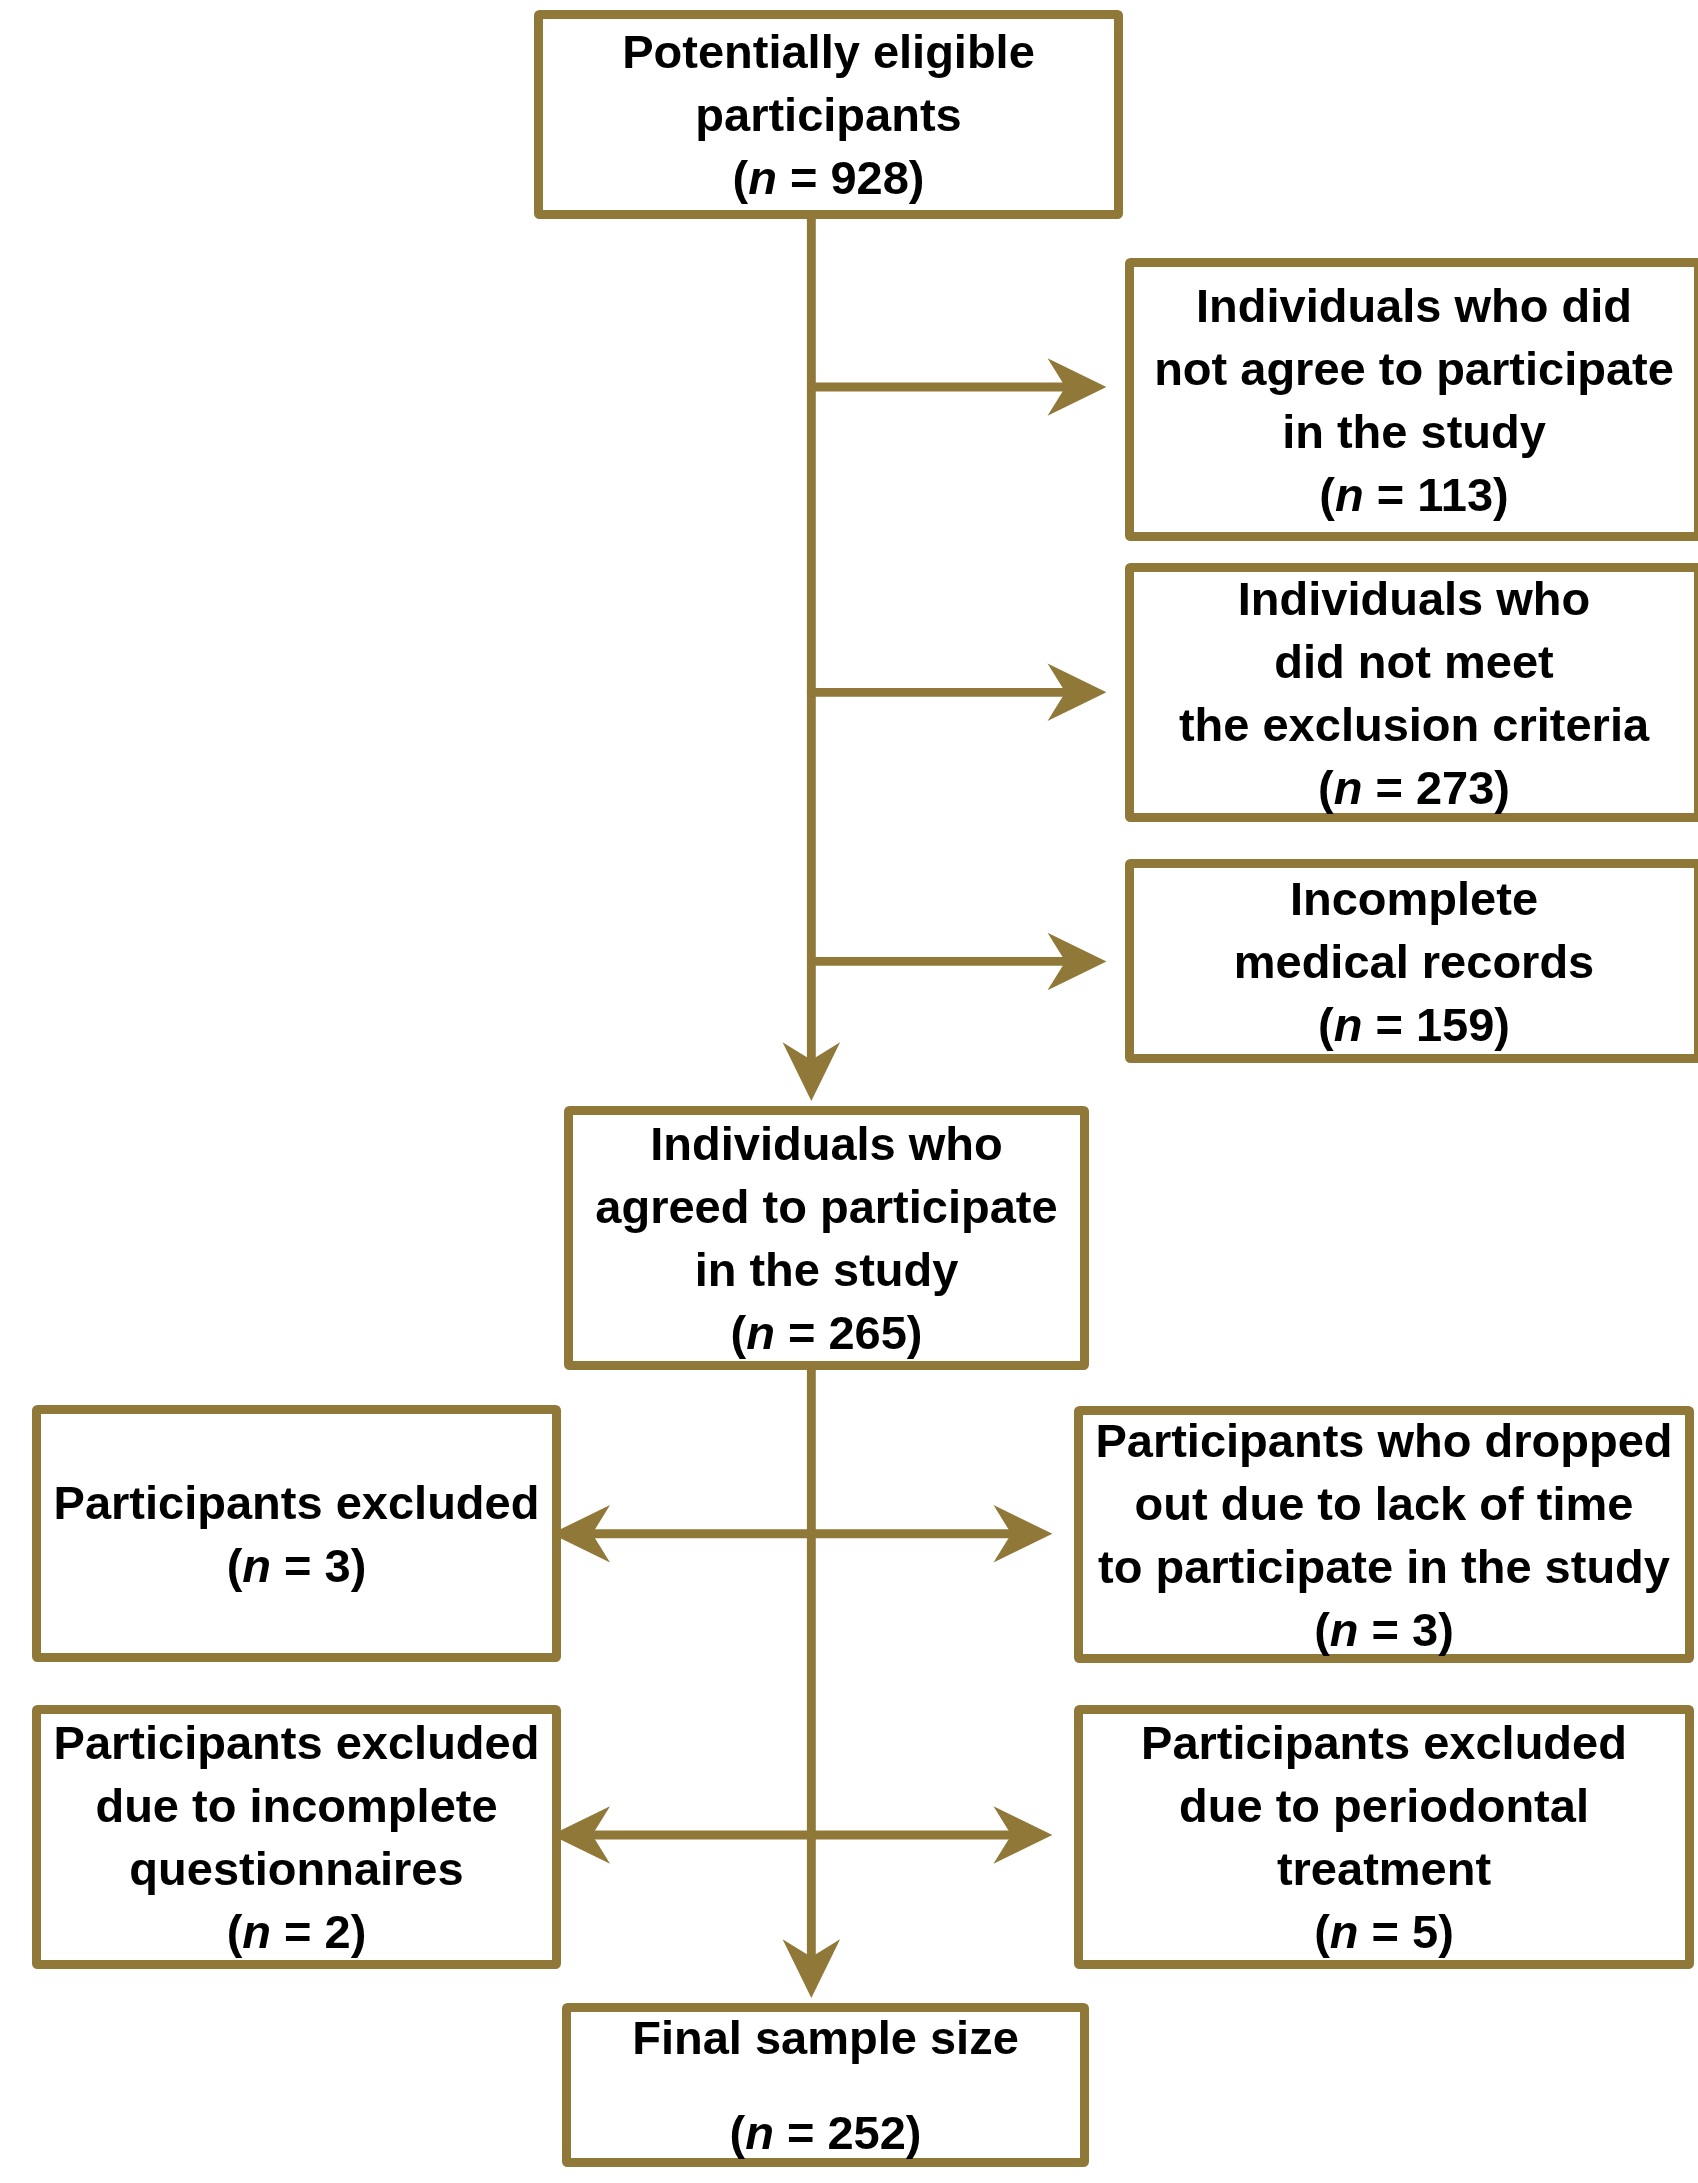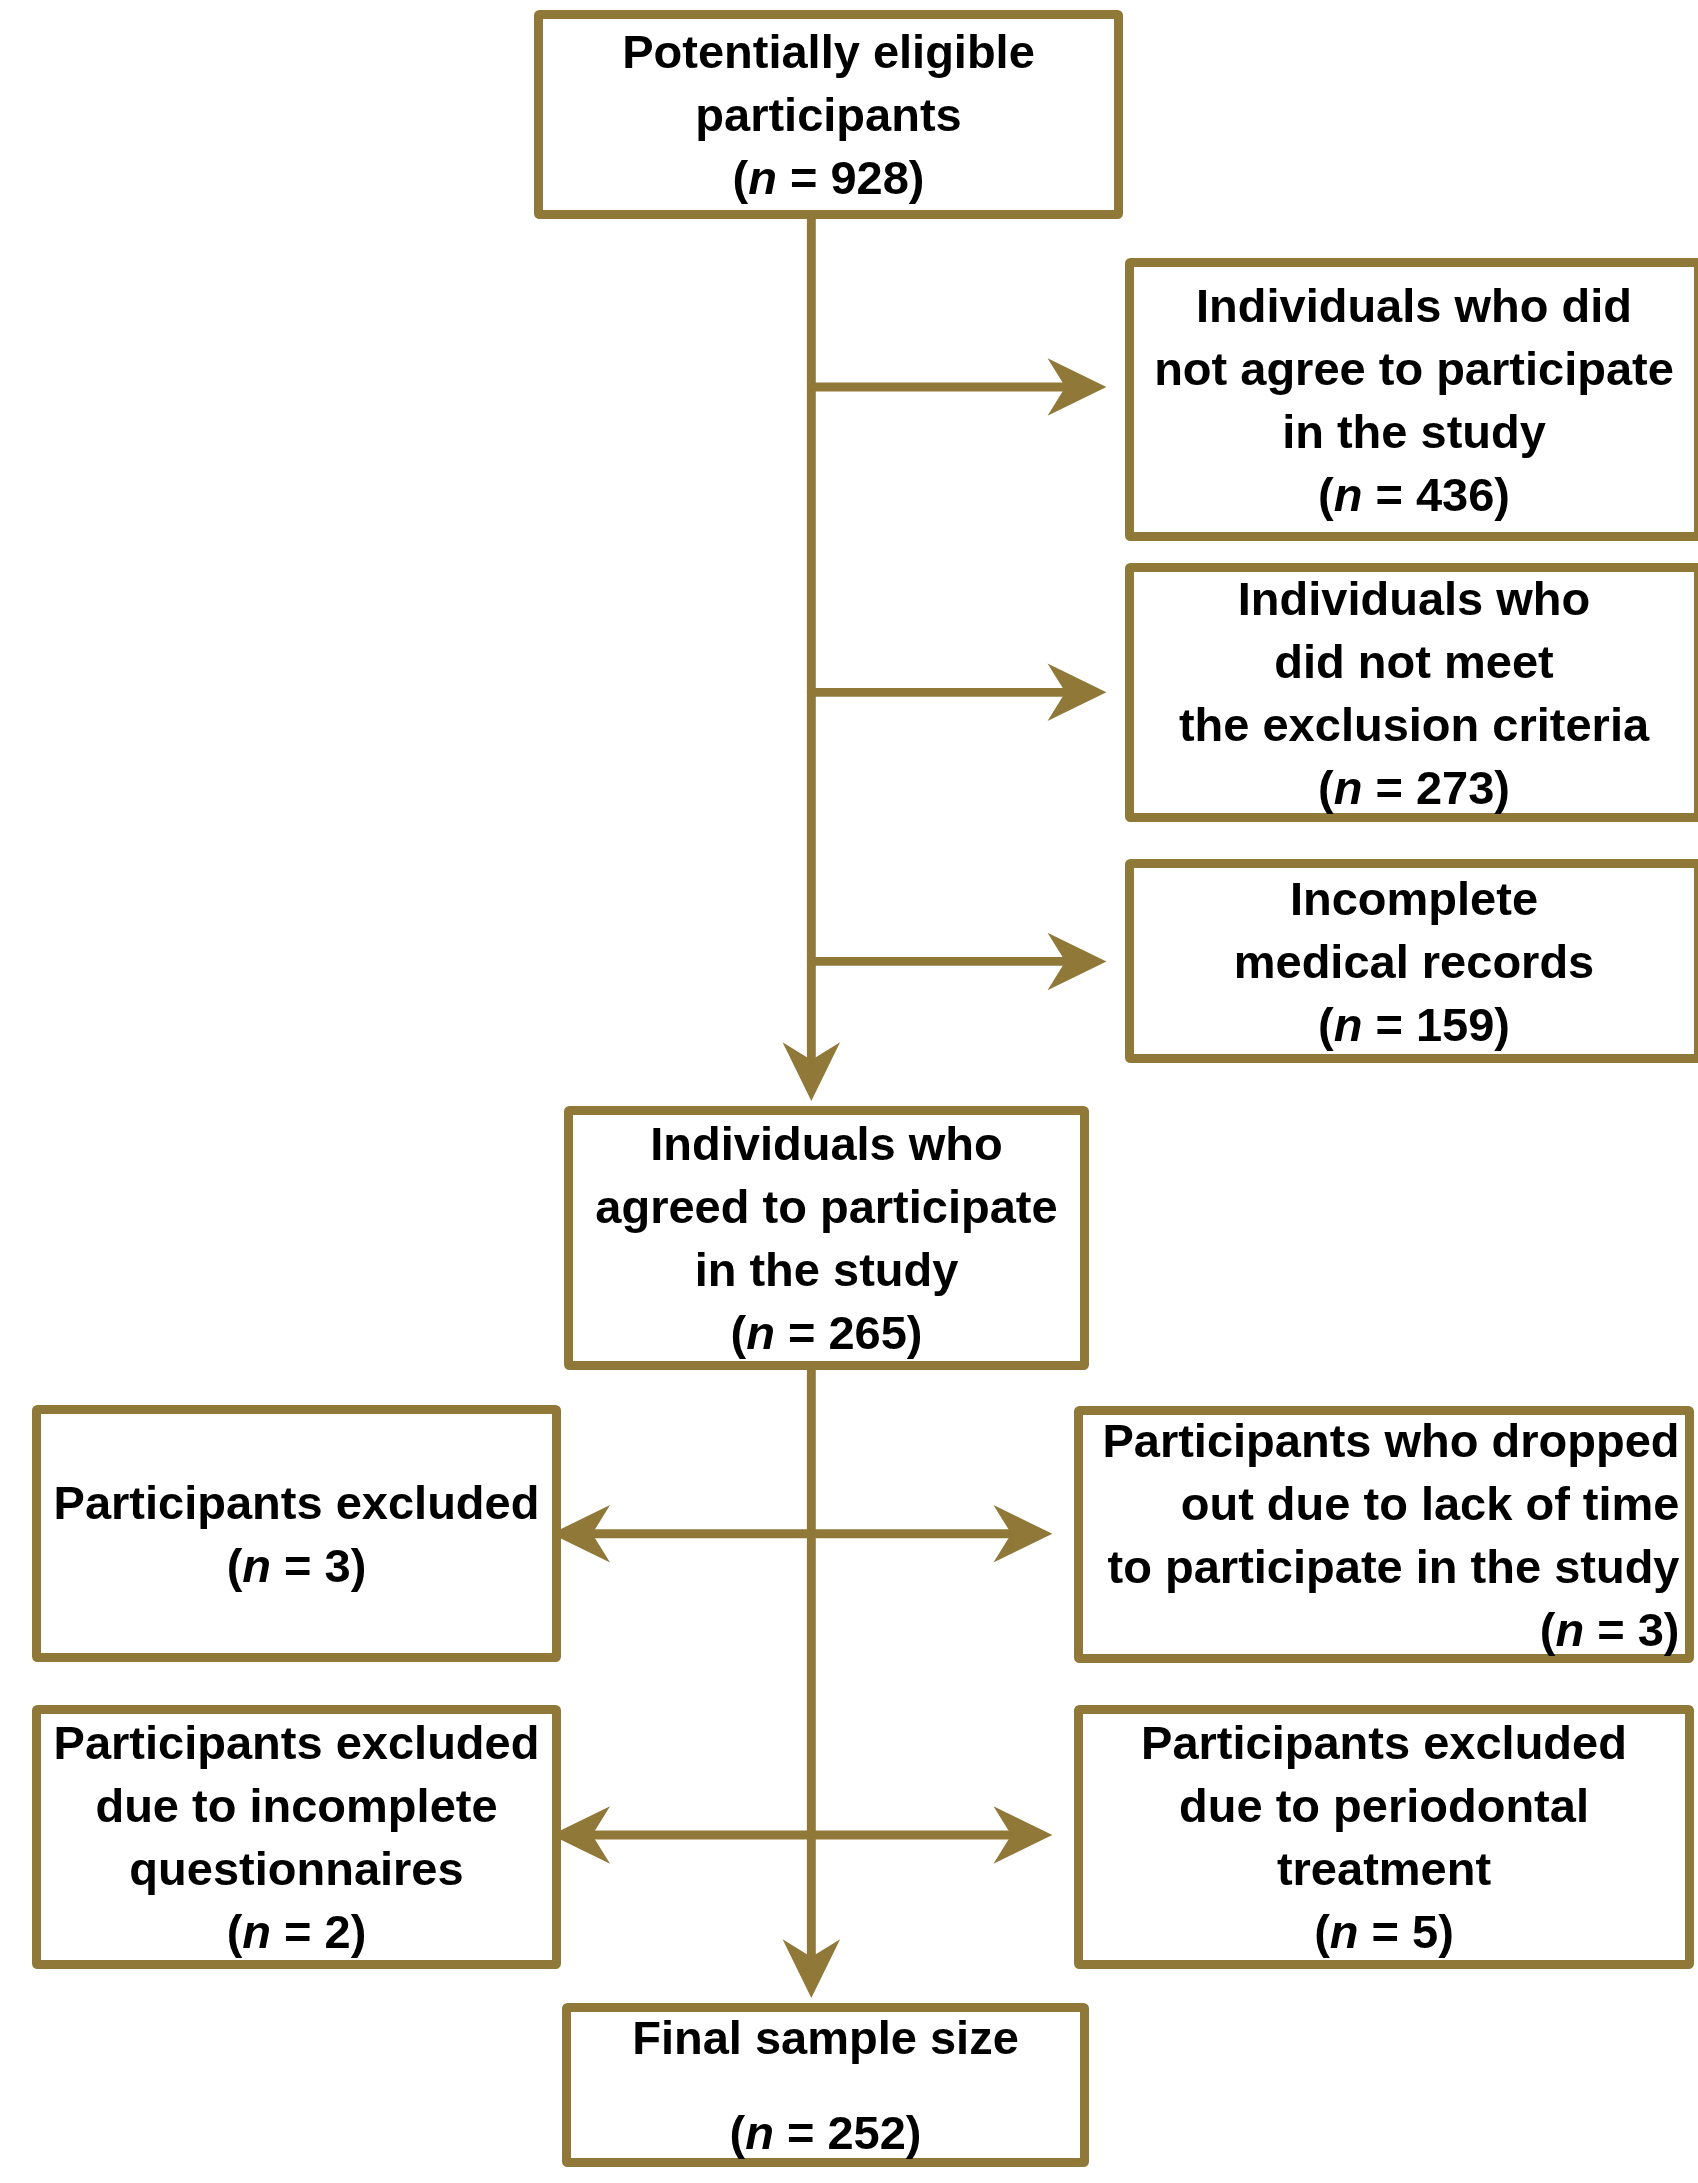--- a/index.html
+++ b/index.html
@@ -43,21 +43,21 @@
   .line { white-space: nowrap; }
   .nvar { font-style: italic; }
   .nrest { white-space: pre; }
 
   #box-eligible       { left: 517px;  top: 10.3px;   width: 589px; height: 209px; }
   #box-not-agree      { left: 1108px; top: 258px;  width: 578px; height: 283px; }
   #box-exclusion      { left: 1108px; top: 563px;  width: 578px; height: 259px; }
   #box-records        { left: 1108px; top: 859px; width: 578px; height: 204px; }
   #box-agreed         { left: 547px;  top: 1106px; width: 525px; height: 264px; }
   #box-chemo          { left: 15px;   top: 1405px; width: 529px; height: 257px; }
-  #box-dropout        { left: 1057px; top: 1406px; width: 620px; height: 257px; align-items: flex-end; }
+  #box-dropout        { left: 1057px; top: 1406px; width: 620px; height: 257px; }
   #box-questionnaires { left: 15px;   top: 1705px; width: 529px; height: 264px; }
   #box-periodontal    { left: 1057px; top: 1705px; width: 620px; height: 264px; }
   #box-final          { left: 545px;  top: 2003px; width: 527px; height: 164px; gap: 32px; }
 </style>
 </head>
 <body>
 
 <svg id="connectors" width="1698" height="2183" viewBox="0 0 2480 3188" xmlns="http://www.w3.org/2000/svg">
 
   <line class="conn" x1="1185" y1="320" x2="1185" y2="1552"></line>
@@ -87,21 +87,21 @@
 <div class="box" id="box-eligible">
   <div class="line">Potentially eligible</div>
   <div class="line">participants</div>
   <div class="line"><span>(</span><span class="nvar">n</span><span class="nrest"> = 928)</span></div>
 </div>
 
 <div class="box" id="box-not-agree">
   <div class="line">Individuals who did</div>
   <div class="line">not agree to participate</div>
   <div class="line">in the study</div>
-  <div class="line"><span>(</span><span class="nvar">n</span><span class="nrest"> = 436)</span></div>
+  <div class="line"><span>(</span><span class="nvar">n</span><span class="nrest"> = 113)</span></div>
 </div>
 
 <div class="box" id="box-exclusion">
   <div class="line">Individuals who</div>
   <div class="line">did not meet</div>
   <div class="line">the exclusion criteria</div>
   <div class="line"><span>(</span><span class="nvar">n</span><span class="nrest"> = 273)</span></div>
 </div>
 
 <div class="box" id="box-records">

